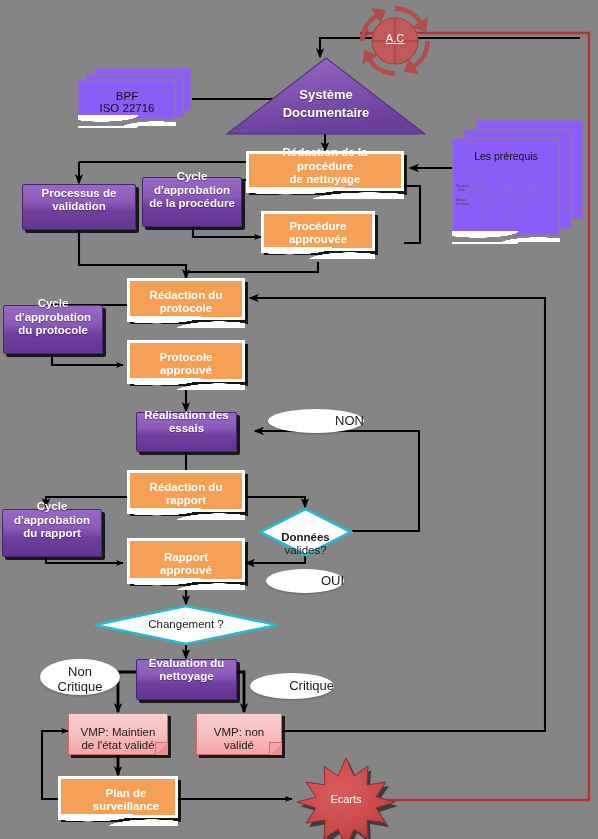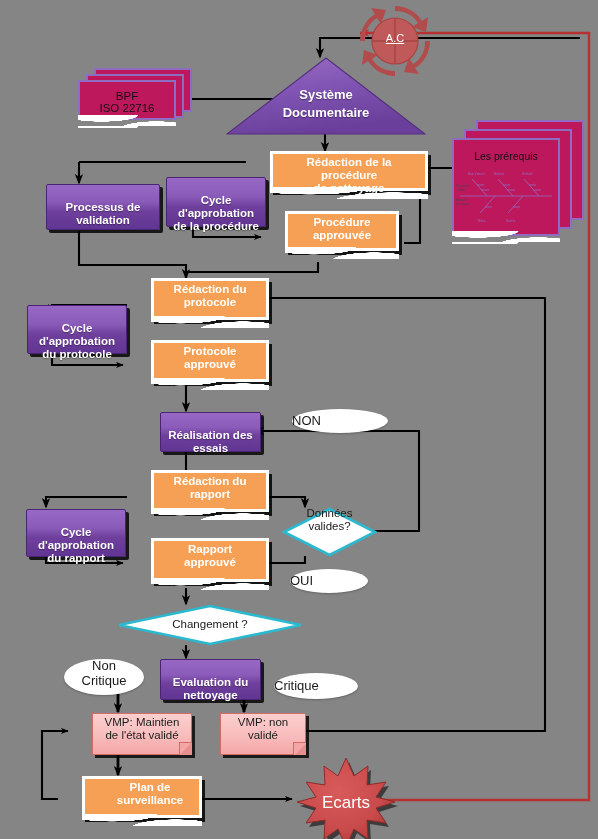--- a/index.html
+++ b/index.html
@@ -7,21 +7,21 @@
     width:598px;height:839px;
     background:#858585;
     font-family:"Liberation Sans", sans-serif;
     overflow:hidden;
     position:relative;
   }
   #stage{position:absolute;left:0;top:0;width:598px;height:839px;}
   svg#wires{position:absolute;left:0;top:0;width:598px;height:839px;pointer-events:none;}
 
   .node{position:absolute;box-sizing:border-box;display:flex;align-items:center;
-        justify-content:flex-start;text-align:center;line-height:1.15;margin-left:24px;}
+        justify-content:flex-end;text-align:center;line-height:1.15;}
 
   
   .purple{
     color:#fff;font-weight:bold;font-size:11.5px;
     background:linear-gradient(to bottom,#9768c4 0%,#8a5bb8 38%,#6f3f9c 60%,#613593 100%);
     border:1px solid #4a2473;
     border-radius:2px;
     box-shadow:3px 3px 0 rgba(0,0,0,.82);
     padding:16px 4px;
     text-shadow:0 1px 1px rgba(0,0,0,.35);
@@ -59,21 +59,21 @@
     box-shadow:0 1px 2px rgba(0,0,0,.25);
   }
   
   .diamond{background:transparent;}
   .diamond .dtext{position:relative;z-index:3;color:#1a1a1a;font-size:11.5px;
                   text-align:center;width:100%;}
   .diamond .dshape{position:absolute;left:0;top:0;width:100%;height:100%;z-index:1;}
 
   
   .papers{position:absolute;}
-  .paper{position:absolute;background:#be185d;border:2px solid #8e6cc0;}
+  .paper{position:absolute;background:#8b5cf6;border:2px solid #8e6cc0;}
   .paper.front{z-index:4;display:flex;flex-direction:column;align-items:center;}
   .paper.front::after{
     content:"";position:absolute;left:-2px;right:-2px;bottom:-10px;height:11px;
     background:
       radial-gradient(ellipse 62% 100% at 24% 0%, #ffffff 0 60%, transparent 61%),
       radial-gradient(ellipse 62% 120% at 80% 130%, #ffffff 0 60%, transparent 61%);
     border-bottom:2px solid transparent;
   }
   .paper-title{color:#111;text-align:center;}
 
@@ -83,21 +83,21 @@
              font-weight:bold;font-size:13px;text-shadow:0 1px 1px rgba(0,0,0,.4);}
 
   
   .accycle{position:absolute;}
   .ac-label{position:absolute;width:100%;text-align:center;color:#fff;
             font-size:11px;text-decoration:underline;}
 
   
   .star{position:absolute;}
   .star-label{position:absolute;width:100%;text-align:center;color:#fff;
-              font-size:17px;}
+              font-size:11px;}
 </style>
 </head>
 <body>
 
 <div id="stage">
 
   <svg id="wires" viewBox="0 0 598 839">
     <defs>
       <marker id="arrBlack" markerWidth="9" markerHeight="9" refX="7.2" refY="3.2" orient="auto" markerUnits="userSpaceOnUse">
         <path d="M0,0 L8,3.2 L0,6.4 L2.2,3.2 z" fill="#000"></path>
@@ -344,21 +344,21 @@
         <polygon fill="url(#stargrad)" stroke="#8f2b2b" stroke-width="1" points="52,2 60,20 74,10 73,29 92,26 82,41 101,46 82,52 92,67 73,64 74,83 60,73 52,91 44,73 30,83 31,64 12,67 22,52 3,46 22,41 12,26 31,29 30,10 44,20"></polygon>
       </g>
     </svg>
     <div class="star-label" style="top:39px;left:0;">Ecarts</div>
   </div>
 
   <div class="node diamond" style="left:258px;top:507px;width:95px;height:50px;flex-direction:column;z-index:9;">
     <svg class="dshape" width="95" height="50" viewBox="0 0 95 50">
       <polygon points="47.5,2 93,25 47.5,48 2,25" fill="#ffffff" stroke="#2bb9cf" stroke-width="2.6"></polygon>
     </svg>
-    <div class="dtext" style="z-index:3;">Données</div>
+    <div class="dtext" style="z-index:3;font-weight:bold;">Données</div>
     <div class="dtext" style="z-index:3;">valides?</div>
   </div>
 
   <div class="node diamond" style="left:93px;top:604px;width:186px;height:42px;z-index:9;">
     <svg class="dshape" width="186" height="42" viewBox="0 0 186 42">
       <polygon points="93,2 184,21 93,40 2,21" fill="#ffffff" stroke="#2bb9cf" stroke-width="2.6"></polygon>
     </svg>
     <div class="dtext" style="z-index:3;">Changement ?</div>
   </div>
 

